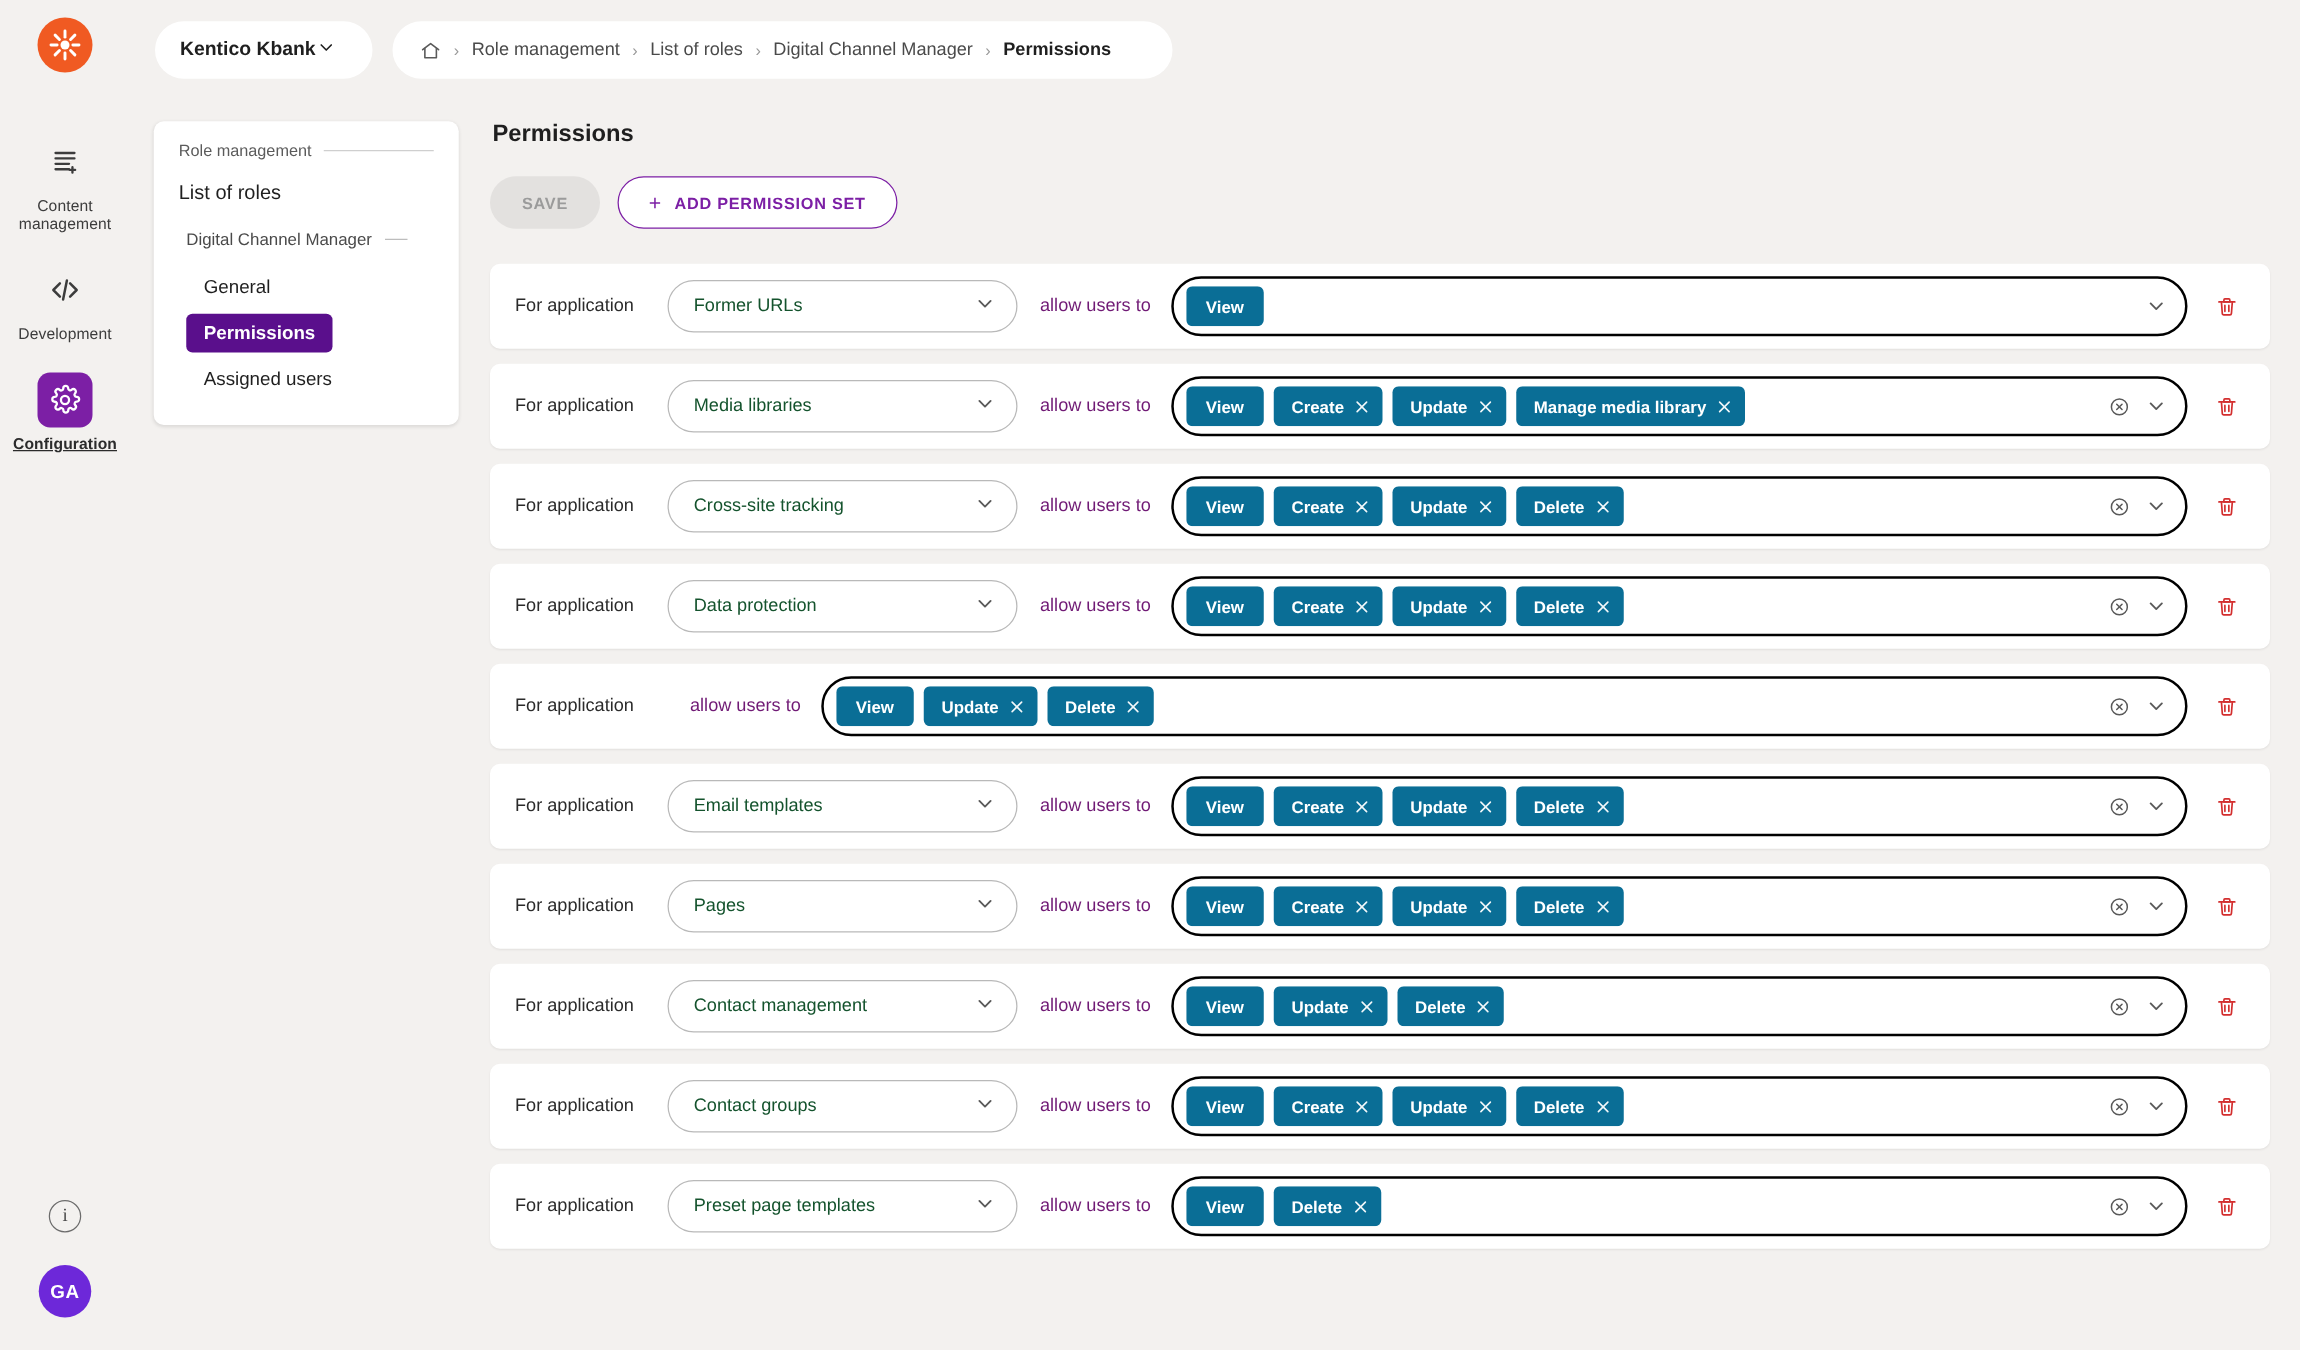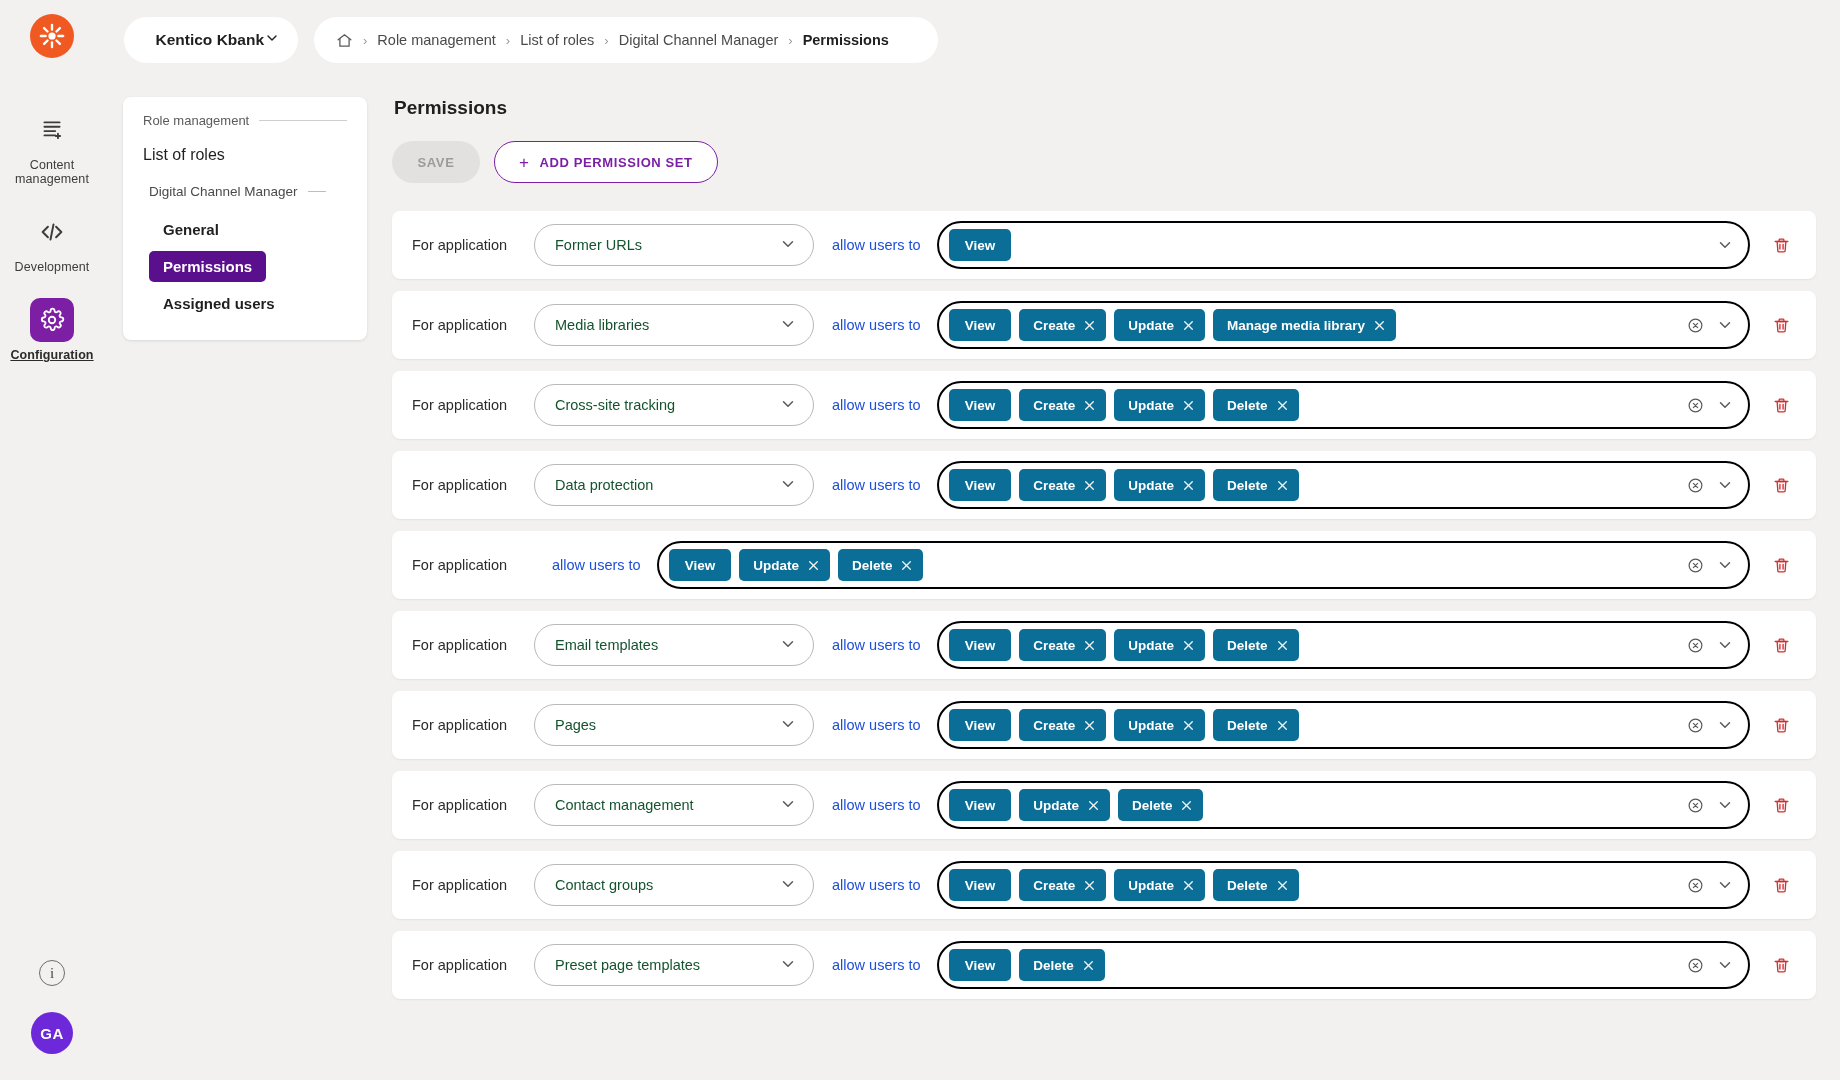--- a/index.html
+++ b/index.html
@@ -67,21 +67,21 @@
     display: flex; align-items: center; justify-content: center;
     font-size: 15px; font-weight: 700; letter-spacing: .5px;
     cursor: pointer;
   }
 
   
   .workspace-select {
     position: absolute; left: 124px; top: 17px;
     width: 174px; height: 46px;
     background: #fff; border-radius: 23px;
-    display: flex; align-items: center; justify-content: flex-end;
+    display: flex; align-items: center; justify-content: flex-start;
     padding: 0 18px 0 20px;
     font-size: 15.5px; font-weight: 700; color: #1f1f1f;
     cursor: pointer;
   }
   .breadcrumb {
     position: absolute; left: 314px; top: 17px;
     height: 46px; min-width: 624px;
     background: #fff; border-radius: 23px;
     display: flex; align-items: center;
     padding: 0 26px 0 22px;
@@ -120,21 +120,21 @@
   }
   .nav-sub-title {
     font-size: 13.5px; color: #4a4a4a;
     display: flex; align-items: center; gap: 10px;
     padding: 6px 16px 6px 0; margin-bottom: 6px;
   }
   .nav-sub-title .rule { width: 18px; height: 1px; background: #bdbdbd; }
   .nav-sub-item {
     font-size: 15px; color: #1f1f1f;
     padding: 7px 14px; margin: 3px 0 3px 0;
-    border-radius: 5px; display: inline-block; cursor: pointer; font-weight: bold;
+    border-radius: 5px; display: inline-block; cursor: pointer;
   }
   .nav-sub-item.active {
     background: #5a0f8c; color: #fff; font-weight: 700;
   }
 
   
   .main {
     position: absolute; left: 392px; top: 97px;
     width: 1424px;
   }
@@ -176,21 +176,21 @@
   .app-select {
     width: 280px; height: 42px;
     border: 1px solid #b9b9b9; border-radius: 21px;
     background: #fff;
     display: flex; align-items: center; justify-content: space-between;
     padding: 0 16px 0 20px;
     font-size: 14.5px; color: #14532d;
     cursor: pointer; flex: none;
   }
   .allow-label {
-    font-size: 14.5px; color: #1d4ed8;
+    font-size: 14.5px; color: #701a75;
     margin: 0 16px 0 18px;
     white-space: nowrap; flex: none;
   }
   .tags-field {
     flex: 1;
     min-height: 48px;
     border: 2px solid #000000; border-radius: 26px;
     background: #fff;
     display: flex; align-items: center;
     padding: 0 14px 0 10px;

